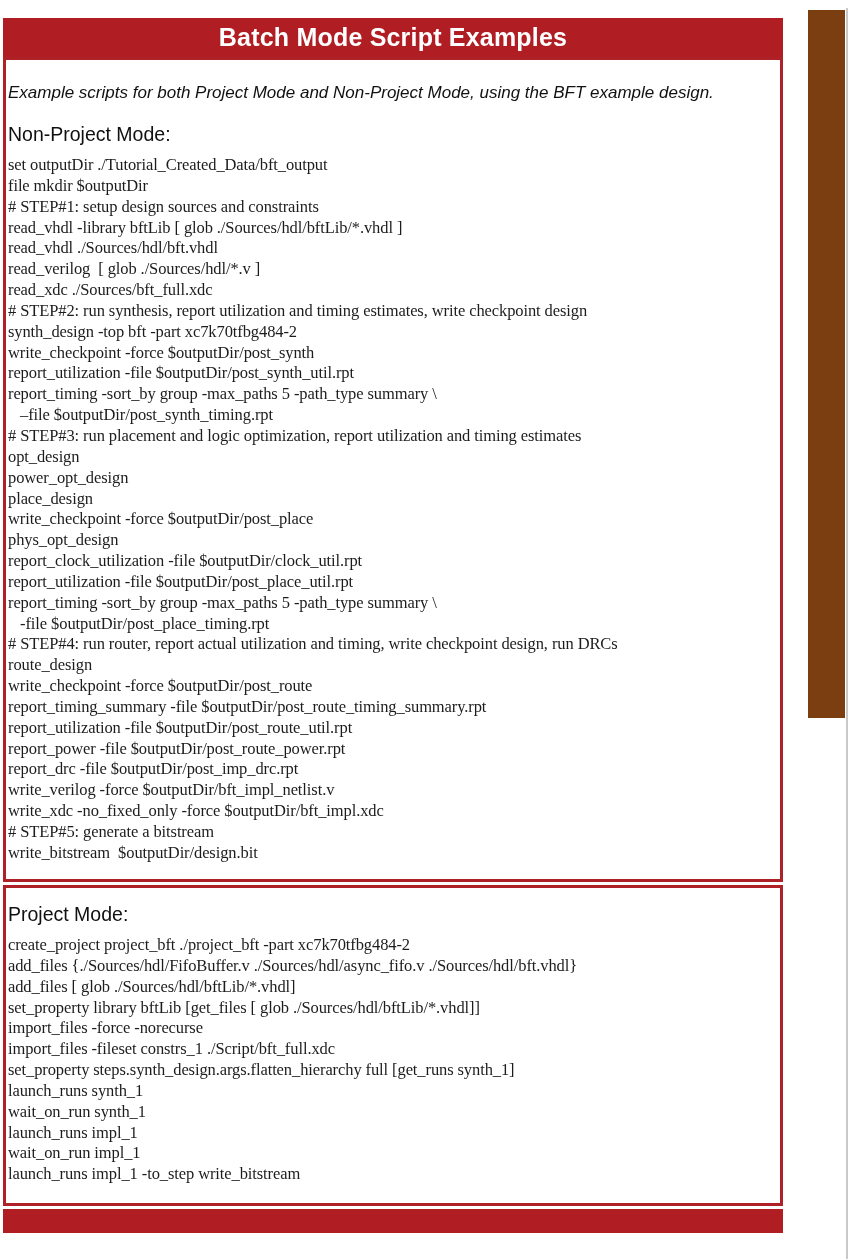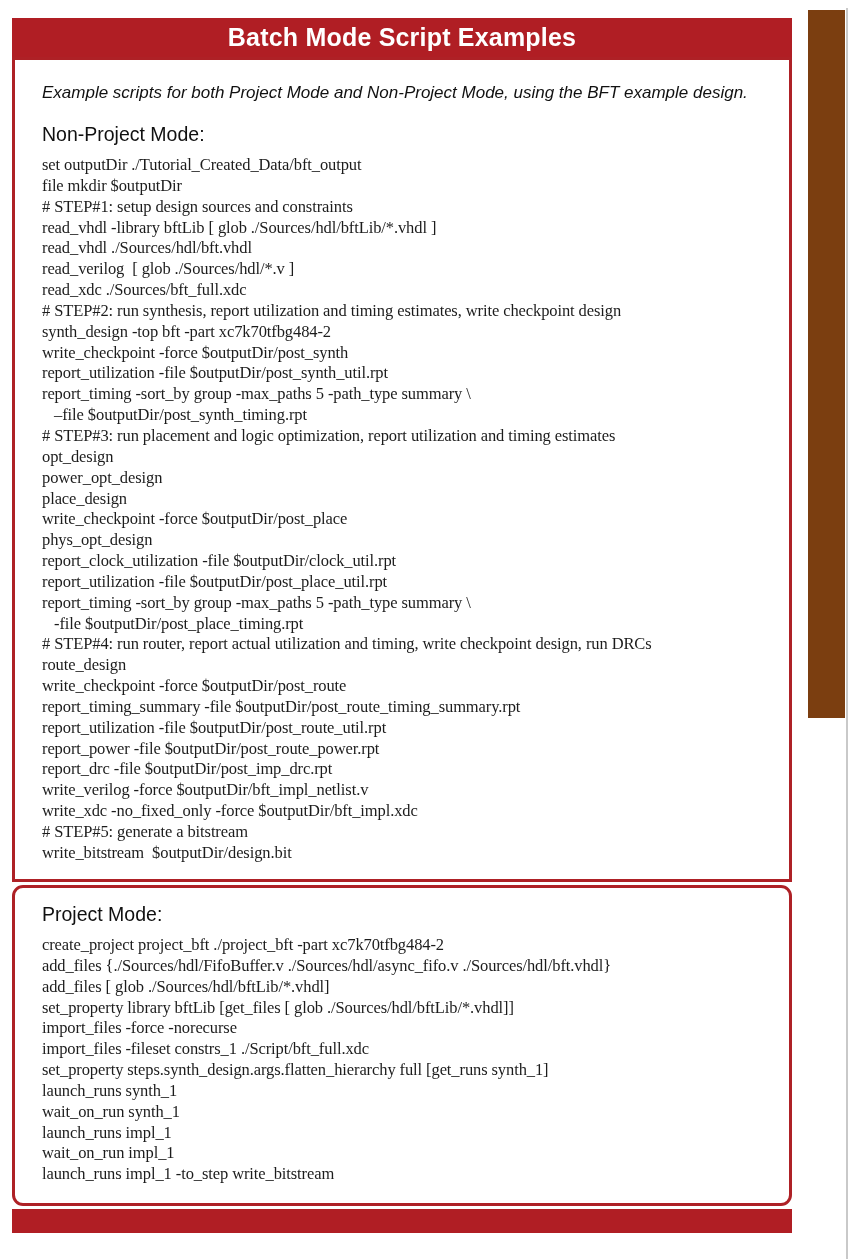--- a/index.html
+++ b/index.html
@@ -11,42 +11,42 @@
   }
   .page {
     position: relative;
     width: 850px;
     height: 1259px;
     background: #ffffff;
     overflow: hidden;
   }
   .content {
     position: absolute;
-    left: 12px;
+    left: 3px;
     top: 18px;
     width: 780px;
   }
   .title-bar {
     height: 39px;
     background: #b01e24;
     color: #ffffff;
     font-weight: bold;
     font-size: 25px;
     line-height: 39px;
     text-align: center;
     letter-spacing: 0.2px;
   }
   .panel {
     box-sizing: border-box;
     border: 3px solid #ae2126;
     background: #ffffff;
-    padding: 0 27px;
+    padding: 0 2px;
   }
   .panel-1 { height: 825px; }
-  .panel-2 { height: 321px; margin-top: 3px; border-radius: 11px; }
+  .panel-2 { height: 321px; margin-top: 3px; }
   .intro {
     margin: 0;
     padding-top: 23px;
     font-style: italic;
     font-size: 17px;
     line-height: 20px;
     color: #111111;
   }
   .section-heading {
     margin: 18px 0 0 0;

